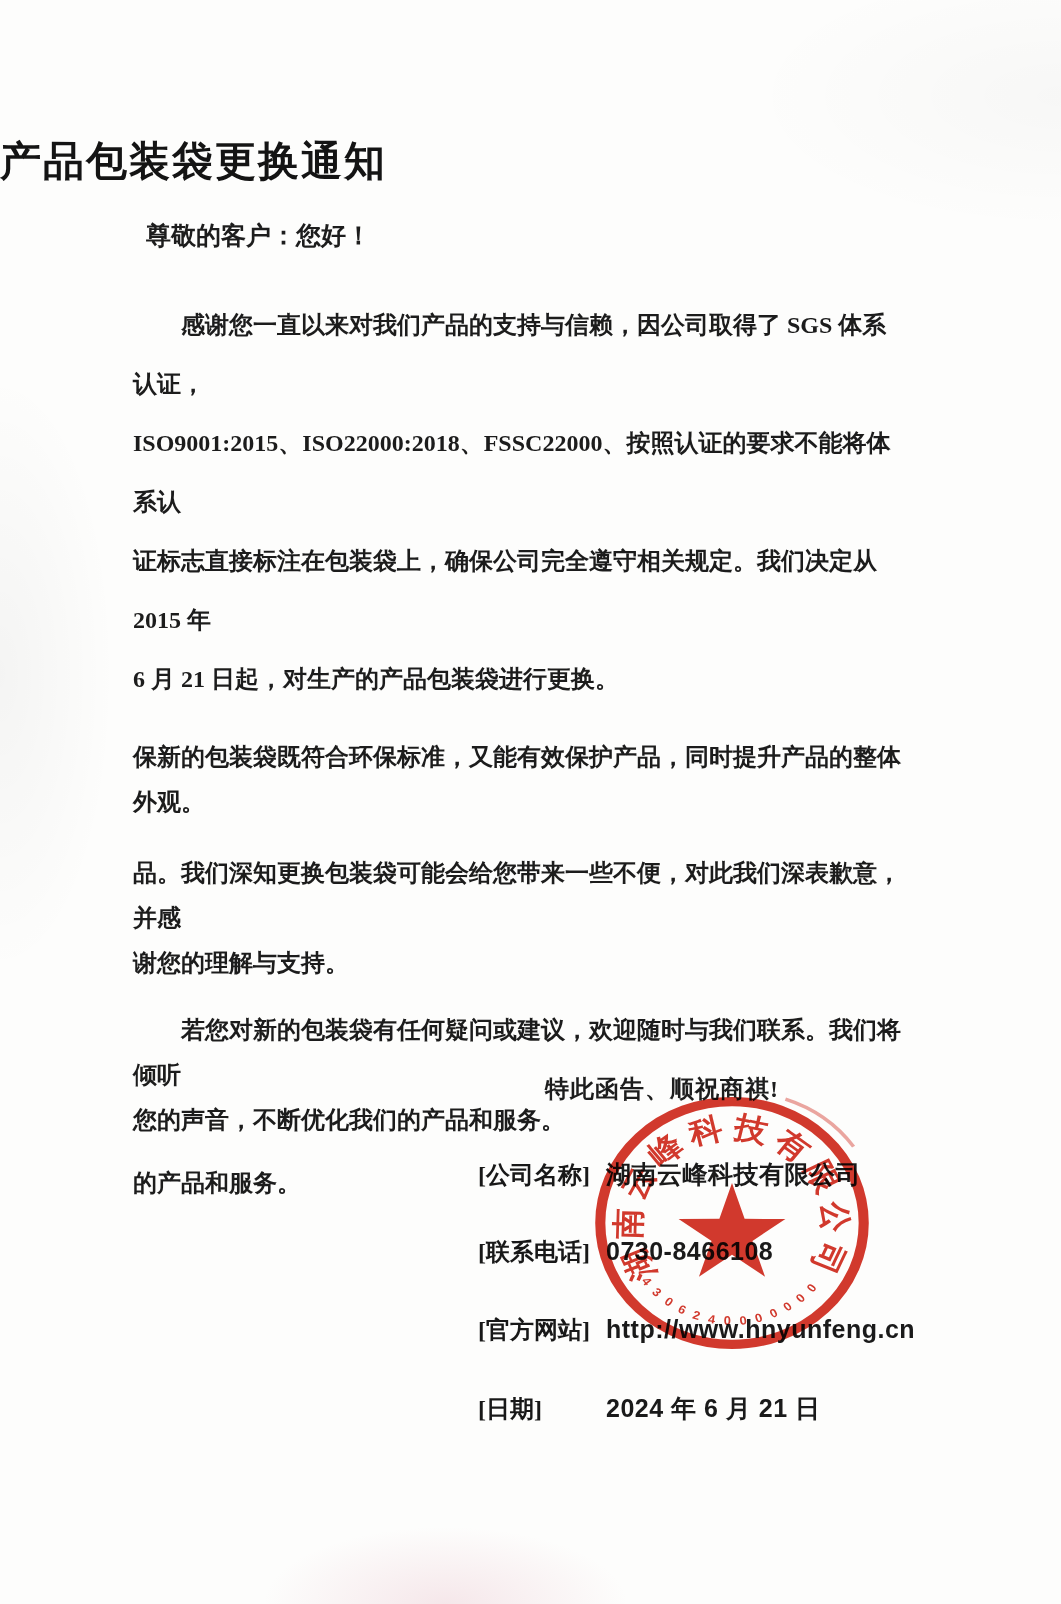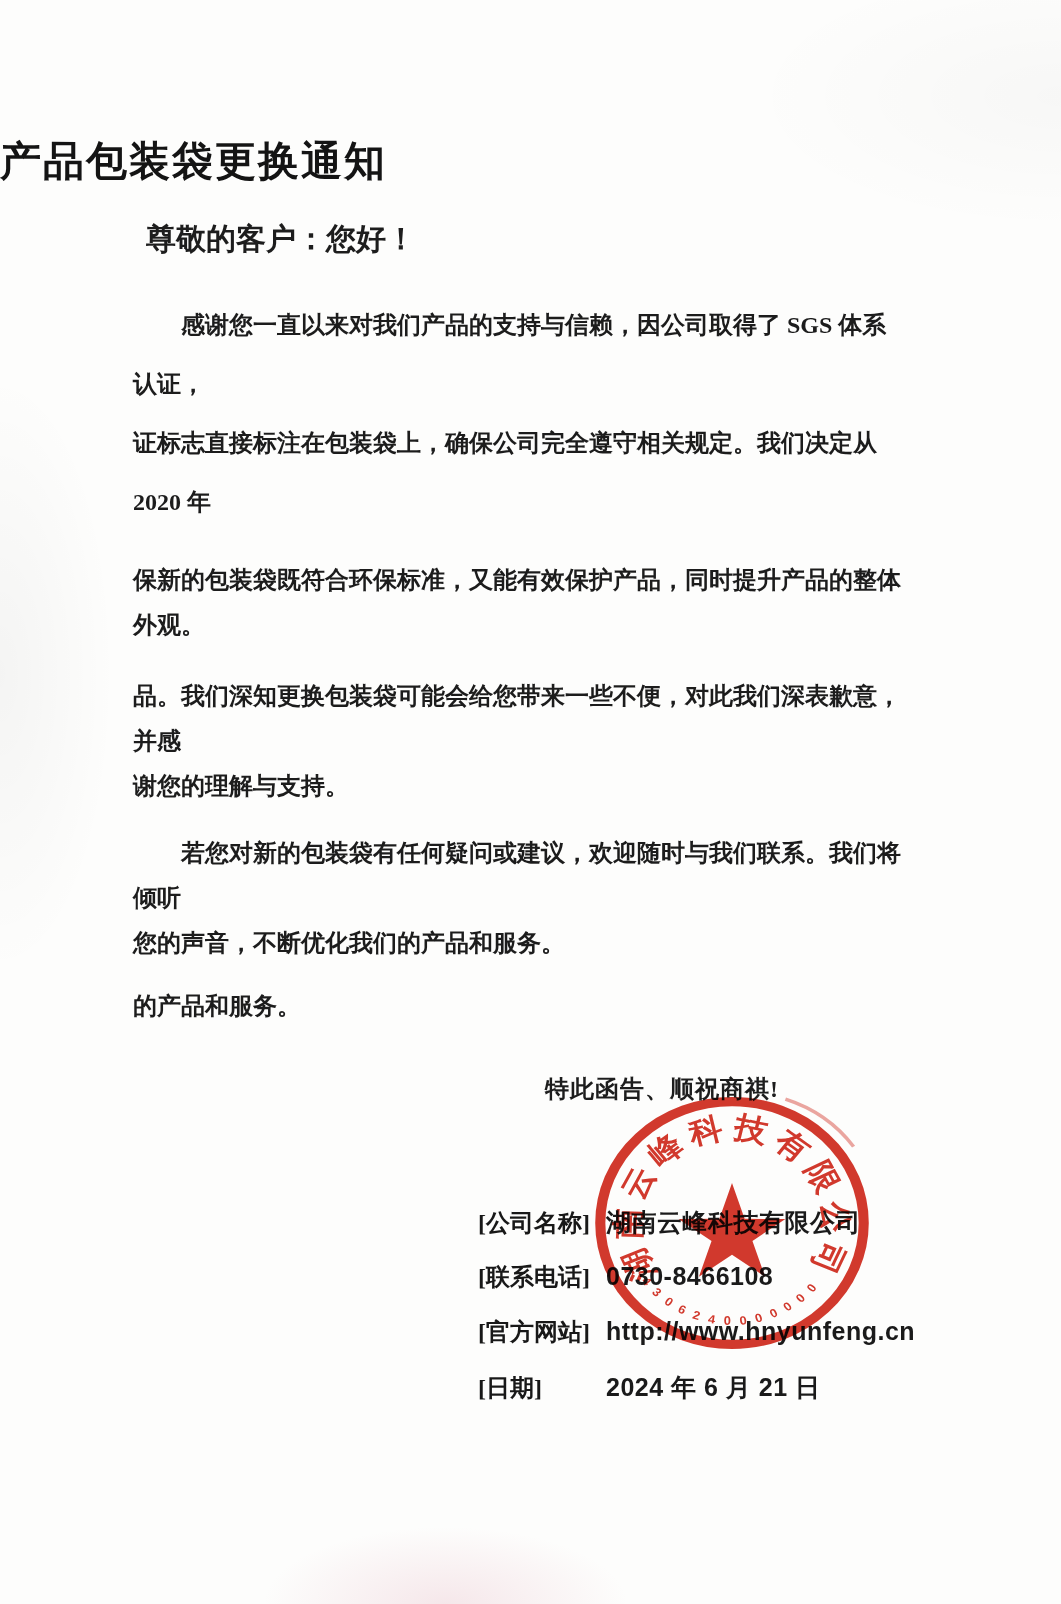--- a/index.html
+++ b/index.html
@@ -20,40 +20,40 @@
       #fdfdfc;
   }
   .doc-title{
     position:absolute;left:0;top:134px;width:100%;
     margin:0;
     font-size:41px;font-weight:700;letter-spacing:2px;
     color:#141414;
   }
   .salutation{
     position:absolute;left:146px;top:219px;margin:0;
-    font-size:30px;font-weight:700;
+    font-size:25px;font-weight:700;
   }
   .body-text{
     position:absolute;left:120px;top:283px;width:800px;
   }
   .para{margin:13px;font-size:24px;font-weight:700;color:#1c1c1c;}
   .para .line{display:block;}
   .para .line.indent{text-indent:2em;}
   .para-wide .line{line-height:59px;}
   .para-normal .line{line-height:45px;}
   .para-normal{margin-top:26px;}
   .p4{margin-top:22px;}
   .p5{margin-top:18px;}
   .closing{
     position:absolute;left:545px;top:1073px;margin:0;
     font-size:24px;font-weight:700;letter-spacing:1px;font-family:Liberation Serif, serif;
   }
   .company-info{
-    position:absolute;left:478px;top:1206px;
-    display:flex;flex-direction:column;gap:17px;
+    position:absolute;left:478px;top:1158px;
+    display:flex;flex-direction:column;gap:40px;
   }
   .info-row{display:flex;align-items:baseline;height:38px;}
   .info-label{
     display:inline-block;width:128px;
     font-size:24px;font-weight:700;color:#181818;
     font-family:"Liberation Serif", serif;
   }
   .info-value{
     font-size:25px;font-weight:700;color:#1a1a1a;
     font-family:"Liberation Sans", sans-serif;
@@ -72,21 +72,23 @@
 
 <div class="page">
 
   <h1 class="doc-title">产品包装袋更换通知</h1>
 
   <p class="salutation">尊敬的客户：您好！</p>
 
   <div class="body-text">
     <div class="para para-wide">
       <span class="line indent">感谢您一直以来对我们产品的支持与信赖，因公司取得了 SGS 体系认证，</span>
-      <span class="line">证标志直接标注在包装袋上，确保公司完全遵守相关规定。我们决定从 2020 年</span>
+      <span class="line">ISO9001:2015、ISO22000:2018、FSSC22000、按照认证的要求不能将体系认</span>
+      <span class="line">证标志直接标注在包装袋上，确保公司完全遵守相关规定。我们决定从 2015 年</span>
+      <span class="line">6 月 21 日起，对生产的产品包装袋进行更换。</span>
     </div>
     <div class="para para-normal">
       <span class="line">保新的包装袋既符合环保标准，又能有效保护产品，同时提升产品的整体外观。</span>
     </div>
     <div class="para para-normal">
       <span class="line">品。我们深知更换包装袋可能会给您带来一些不便，对此我们深表歉意，并感</span>
       <span class="line">谢您的理解与支持。</span>
     </div>
     <div class="para para-normal p4">
       <span class="line indent">若您对新的包装袋有任何疑问或建议，欢迎随时与我们联系。我们将倾听</span>

